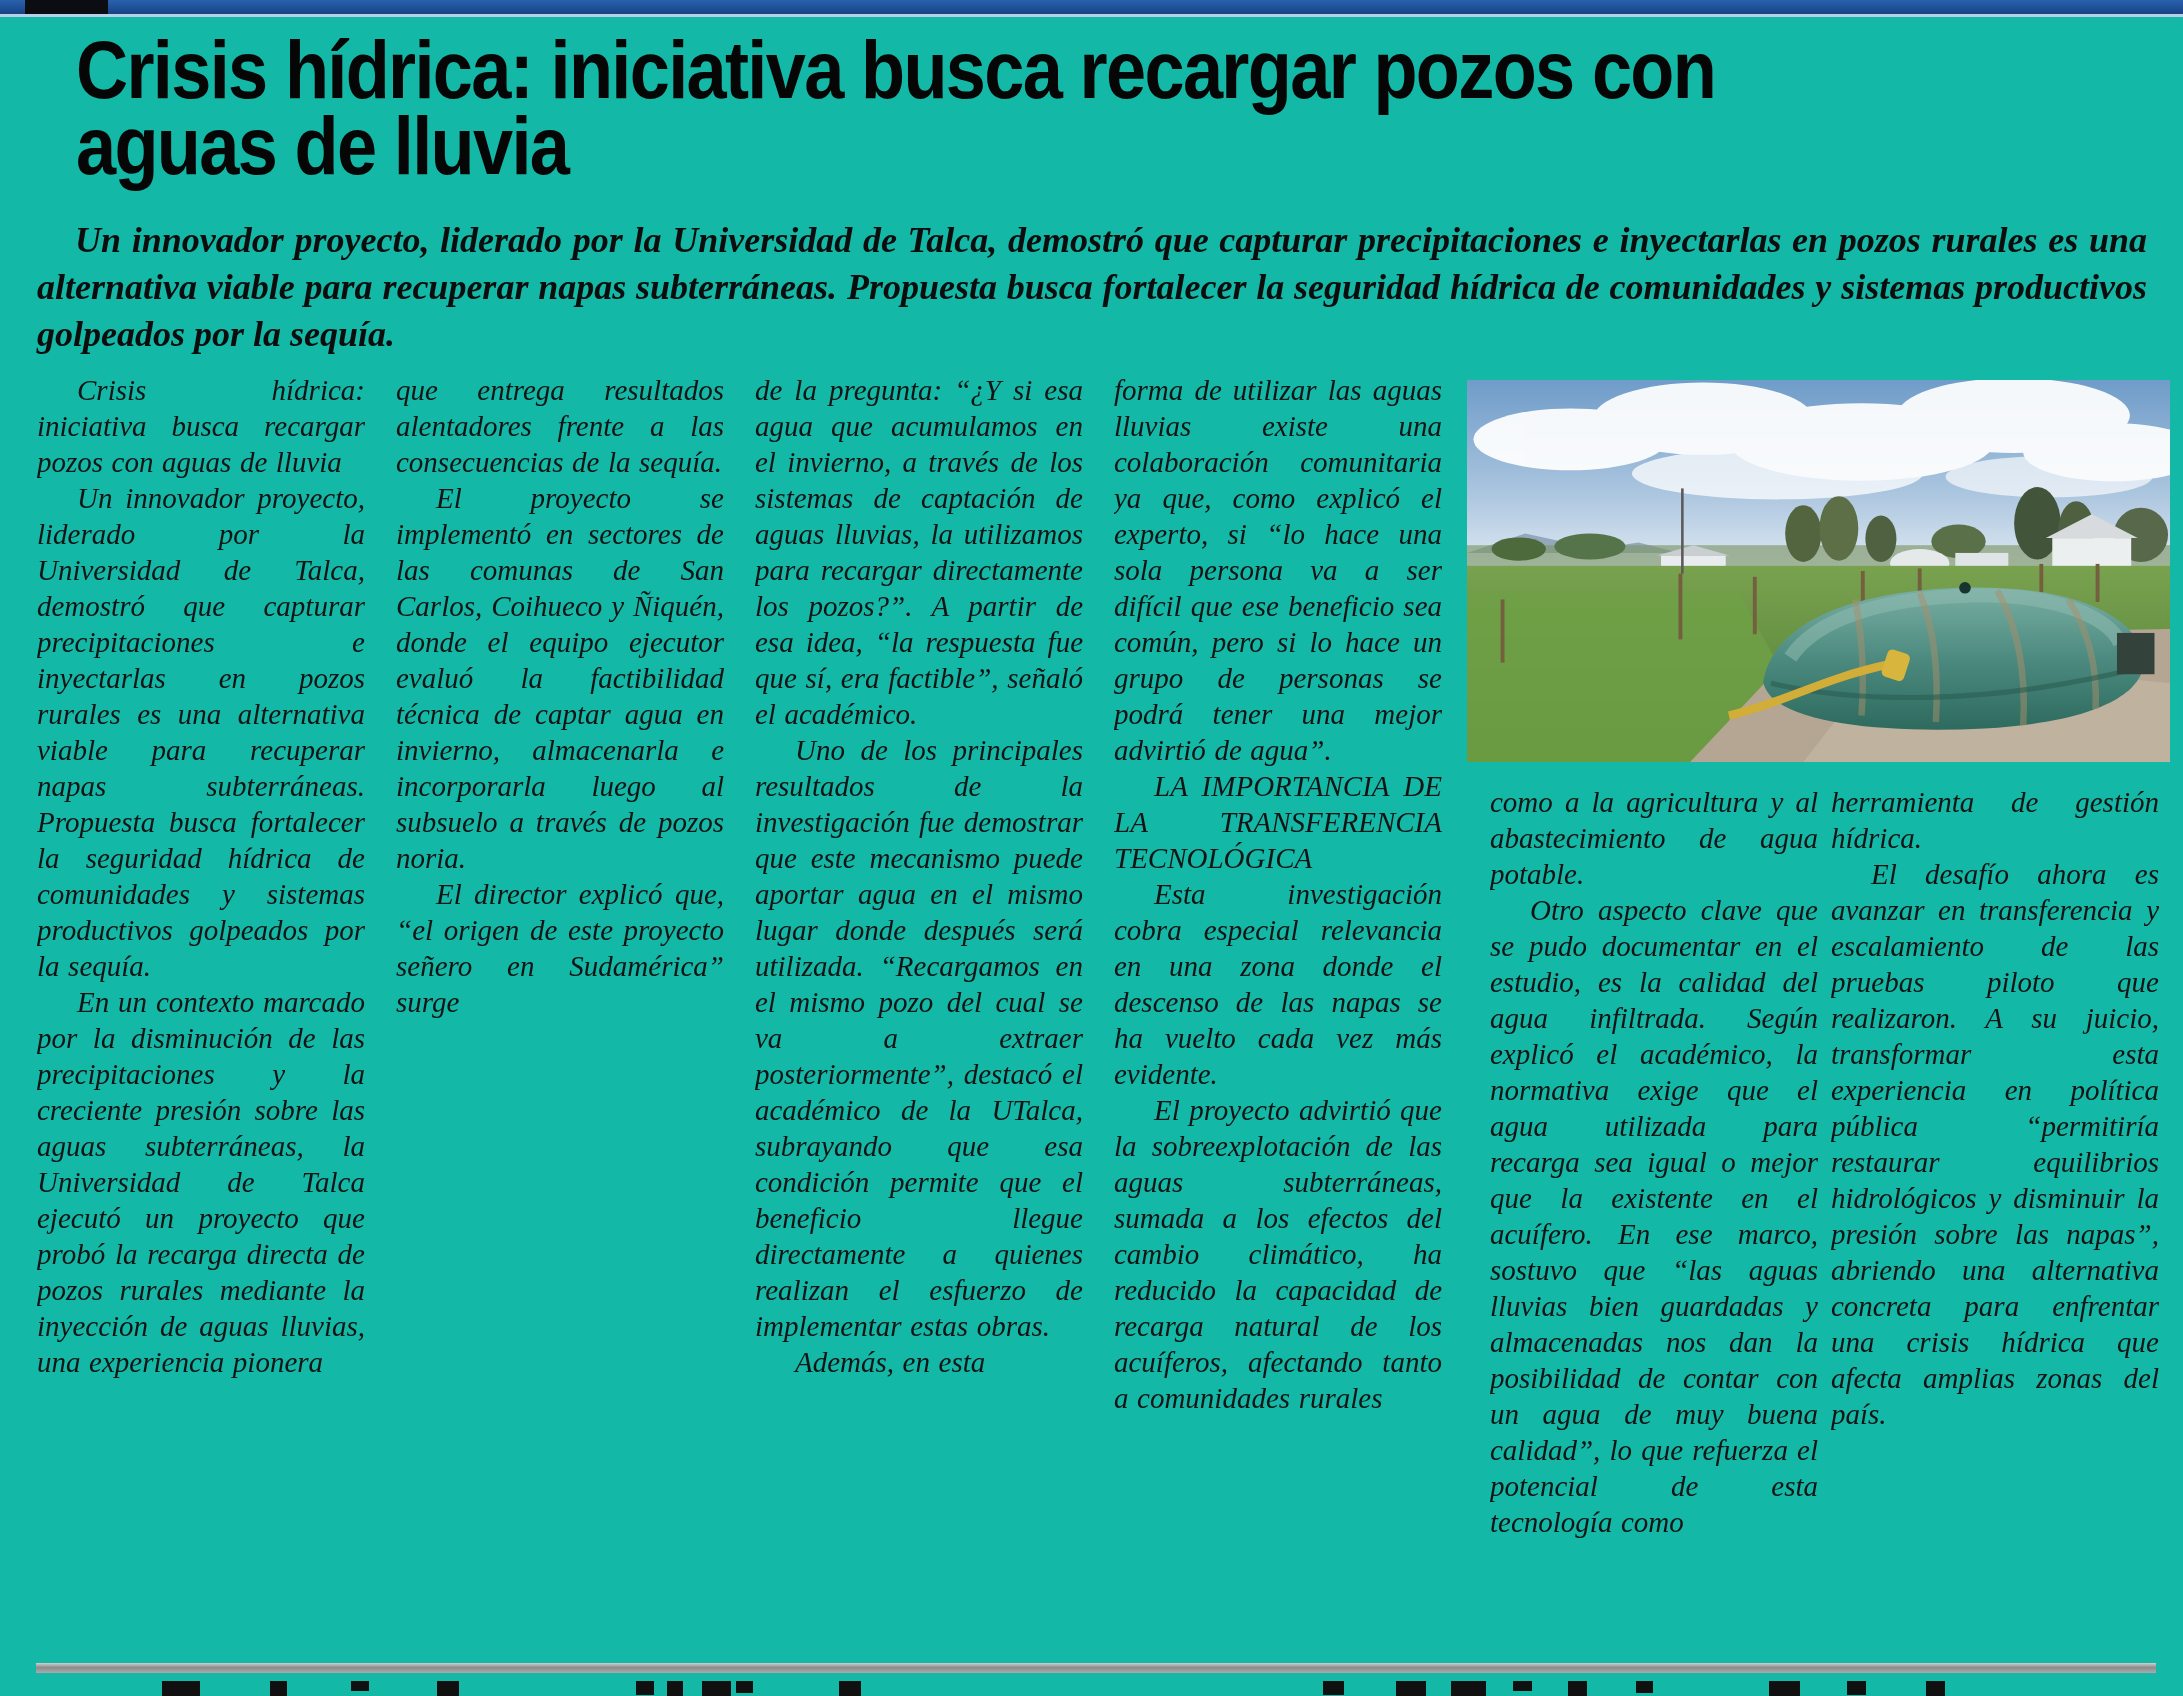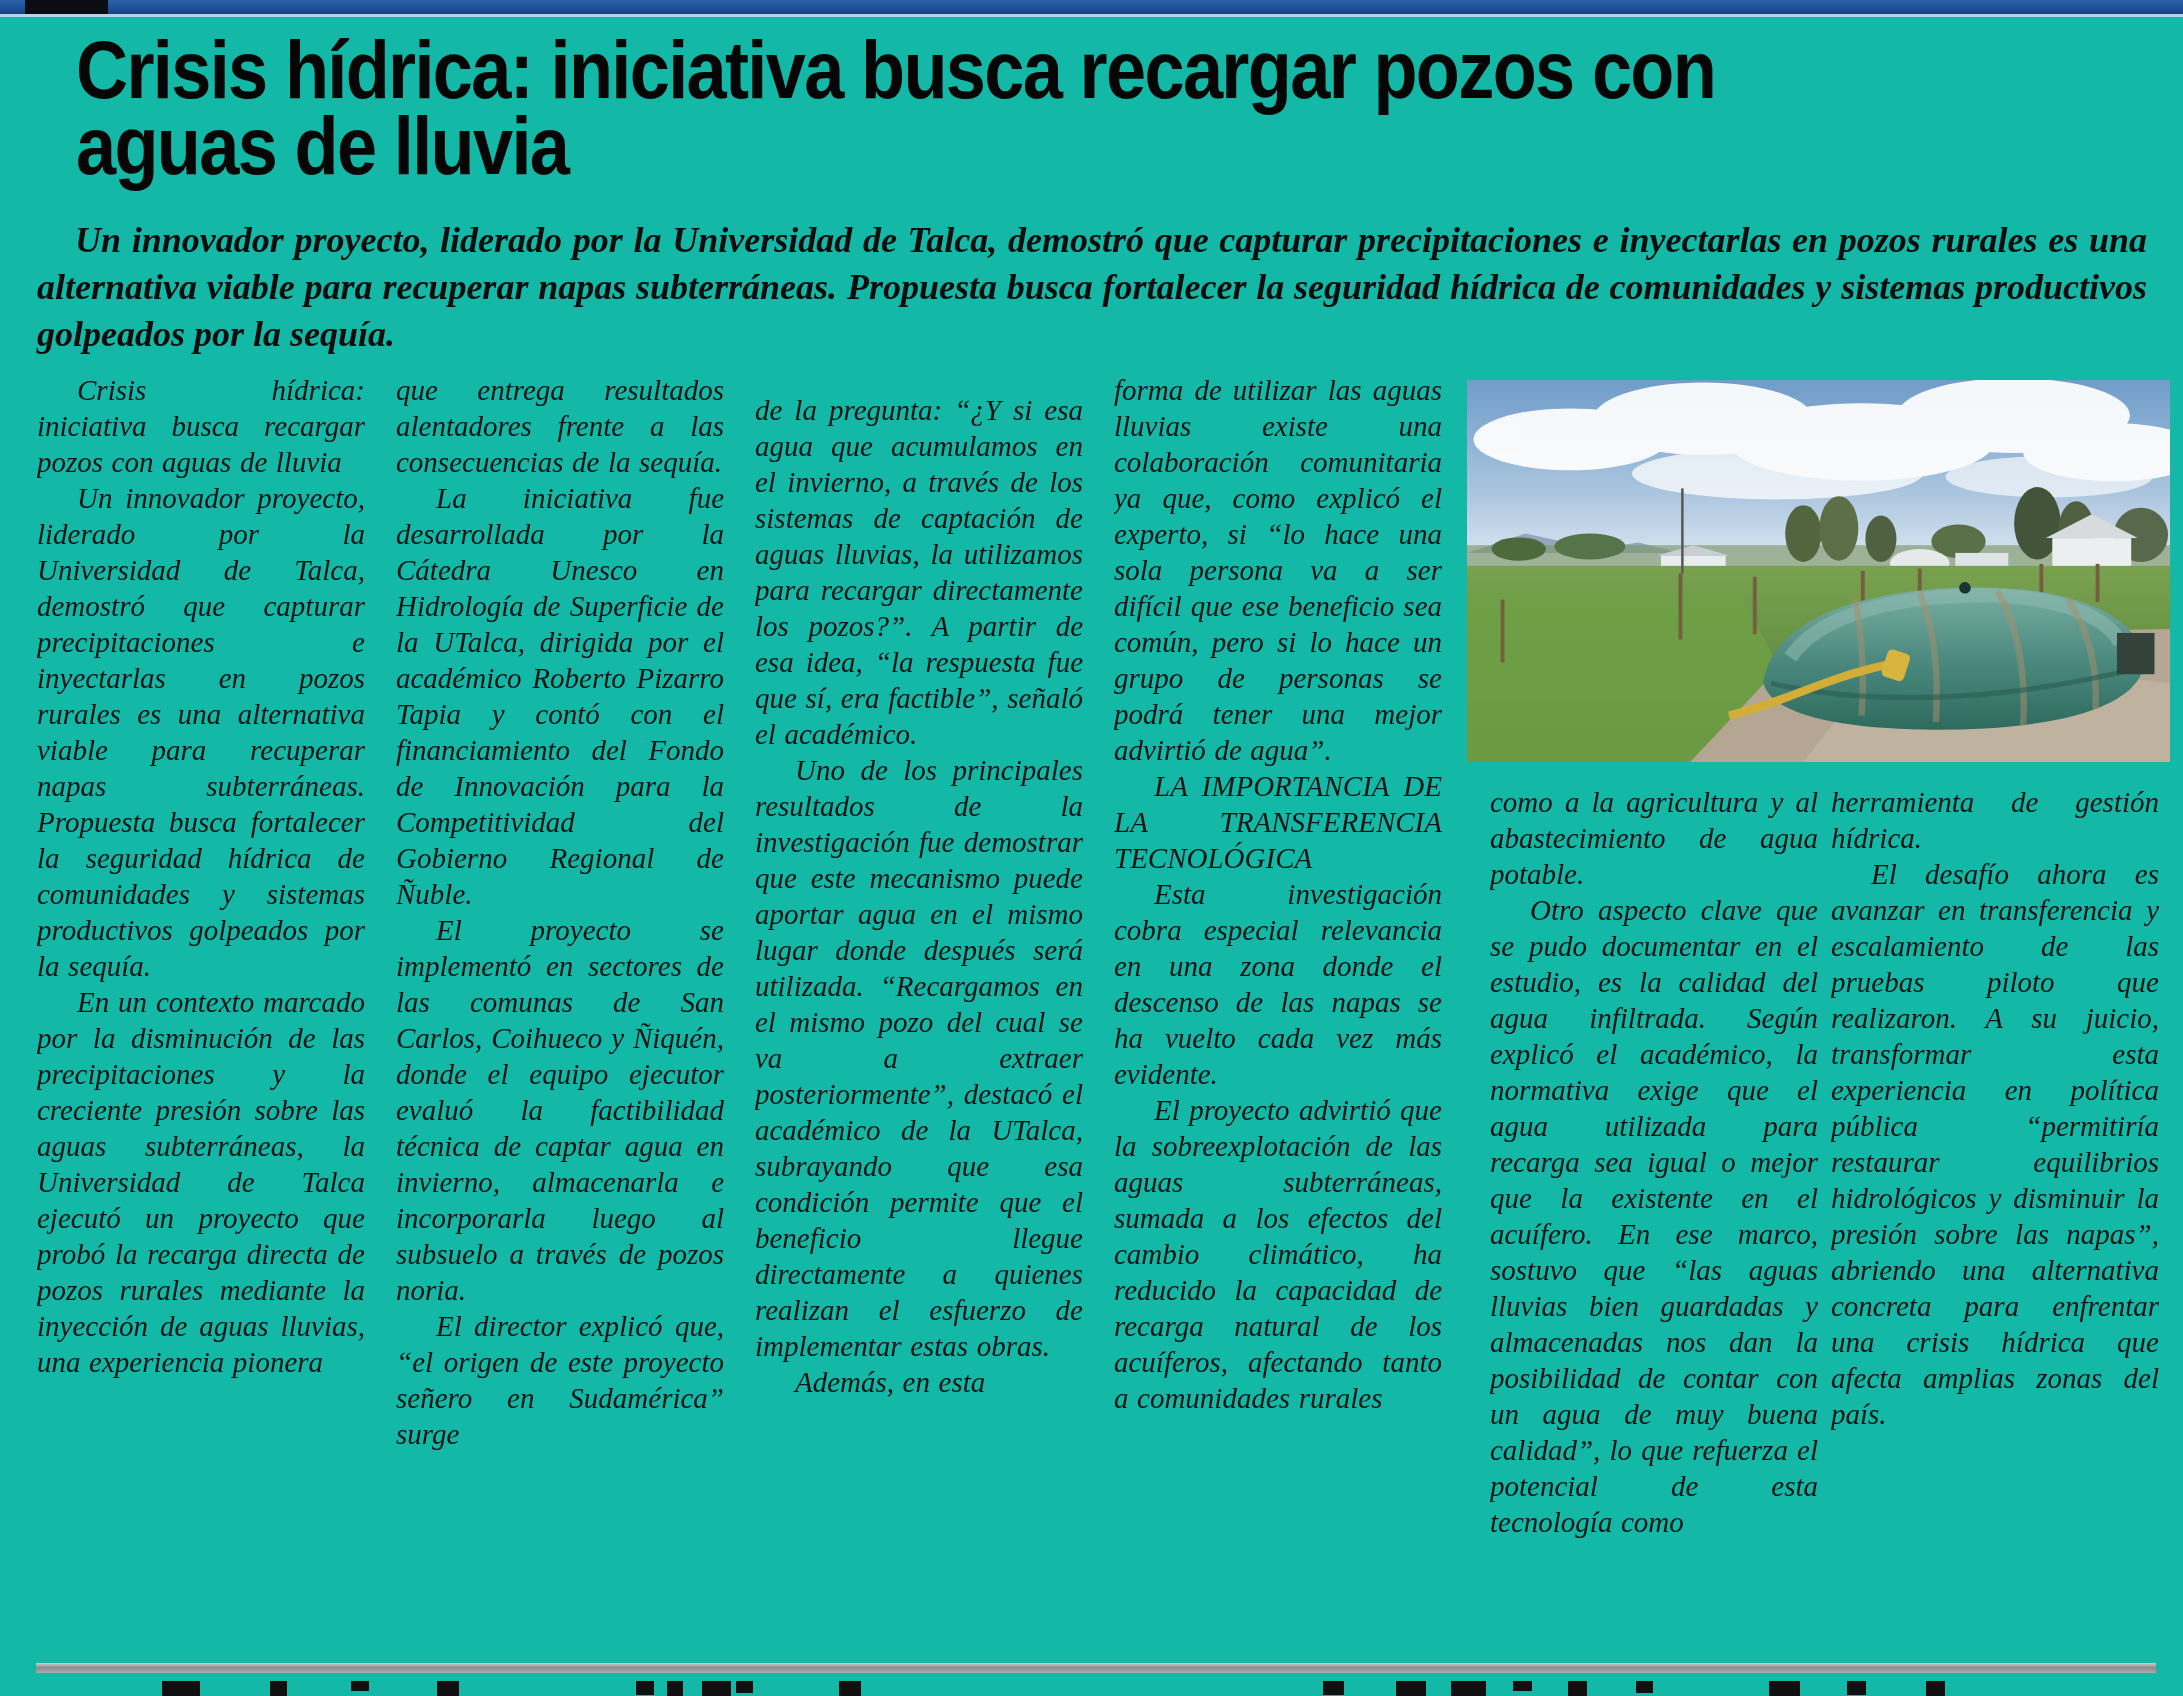--- a/index.html
+++ b/index.html
@@ -16,21 +16,21 @@
     transform:scaleX(.88);transform-origin:left top;white-space:nowrap;}
 
   
   .lead{position:absolute;left:37px;top:217px;width:2110px;margin:0;font-weight:bold;font-style:italic;
     font-size:36px;line-height:47px;text-align:justify;text-indent:38px;color:#0d0d0d;}
 
   
   .col{position:absolute;top:372px;width:328px;height:1288px;overflow:hidden;text-align:justify;hyphens:auto;-webkit-hyphens:auto;}
   .col p{margin:0;font-size:29px;line-height:36px;color:#141414;word-spacing:1.3px;font-style:italic;}
   .col p.indent{text-indent:40px;}
-  .c1{left:37px;}  .c2{left:396px;}  .c3{left:755px;margin-top:20px;}  .c4{left:1114px;}
+  .c1{left:37px;}  .c2{left:396px;}  .c3{left:755px;}  .c4{left:1114px;}
   .c5{left:1473px;top:784px;height:874px;margin-left:17px;}
   .c6{left:1831px;top:784px;height:874px;}
 
   
   .photo{position:absolute;left:1467px;top:380px;width:703px;height:382px;margin:0;overflow:hidden;}
   .photo svg{display:block;width:100%;height:100%;}
 
   
   .bottom-rule{position:absolute;left:36px;top:1663px;width:2120px;height:10.3px;
     background:linear-gradient(#cfcfcf,#8d8d8d 45%,#ababab);}
@@ -50,21 +50,20 @@
 
   <p class="lead">Un innovador proyecto, liderado por la Universidad de Talca, demostró que capturar precipitaciones e inyectarlas en pozos rurales es una alternativa viable para recuperar napas subterráneas. Propuesta busca fortalecer la seguridad hídrica de comunidades y sistemas productivos golpeados por la sequía.</p>
 
   <section class="col c1">
       <p class="indent">Crisis hídrica: iniciativa busca recargar pozos con aguas de lluvia</p>
       <p class="indent">Un innovador proyecto, liderado por la Universidad de Talca, demostró que capturar precipitaciones e inyectarlas en pozos rurales es una alternativa viable para recuperar napas subterráneas. Propuesta busca fortalecer la seguridad hídrica de comunidades y sistemas productivos golpeados por la sequía.</p>
       <p class="indent">En un contexto marcado por la disminución de las precipitaciones y la creciente presión sobre las aguas subterráneas, la Universidad de Talca ejecutó un proyecto que probó la recarga directa de pozos rurales mediante la inyección de aguas lluvias, una experiencia pionera</p>
     </section>
   <section class="col c2">
       <p>que entrega resultados alentadores frente a las consecuencias de la sequía.</p>
-      <p class="indent">La iniciativa fue desarrollada por la Cátedra Unesco en Hidrología de Superficie de la UTalca, dirigida por el académico Roberto Pizarro Tapia y contó con el financiamiento del Fondo de Innovación para la Competitividad del Gobierno Regional de Ñuble.</p>
       <p class="indent">El proyecto se implementó en sectores de las comunas de San Carlos, Coihueco y Ñiquén, donde el equipo ejecutor evaluó la factibilidad técnica de captar agua en invierno, almacenarla e incorporarla luego al subsuelo a través de pozos noria.</p>
       <p class="indent">El director explicó que, “el origen de este proyecto señero en Sudamérica” surge</p>
     </section>
   <section class="col c3">
       <p>de la pregunta: “¿Y si esa agua que acumulamos en el invierno, a través de los sistemas de captación de aguas lluvias, la utilizamos para recargar directamente los pozos?”. A partir de esa idea, “la respuesta fue que sí, era factible”, señaló el académico.</p>
       <p class="indent">Uno de los principales resultados de la investigación fue demostrar que este mecanismo puede aportar agua en el mismo lugar donde después será utilizada. “Recargamos en el mismo pozo del cual se va a extraer posteriormente”, destacó el académico de la UTalca, subrayando que esa condición permite que el beneficio llegue directamente a quienes realizan el esfuerzo de implementar estas obras.</p>
       <p class="indent">Además, en esta</p>
     </section>
   <section class="col c4">
       <p>forma de utilizar las aguas lluvias existe una colaboración comunitaria ya que, como explicó el experto, si “lo hace una sola persona va a ser difícil que ese beneficio sea común, pero si lo hace un grupo de personas se podrá tener una mejor advirtió de agua”.</p>

